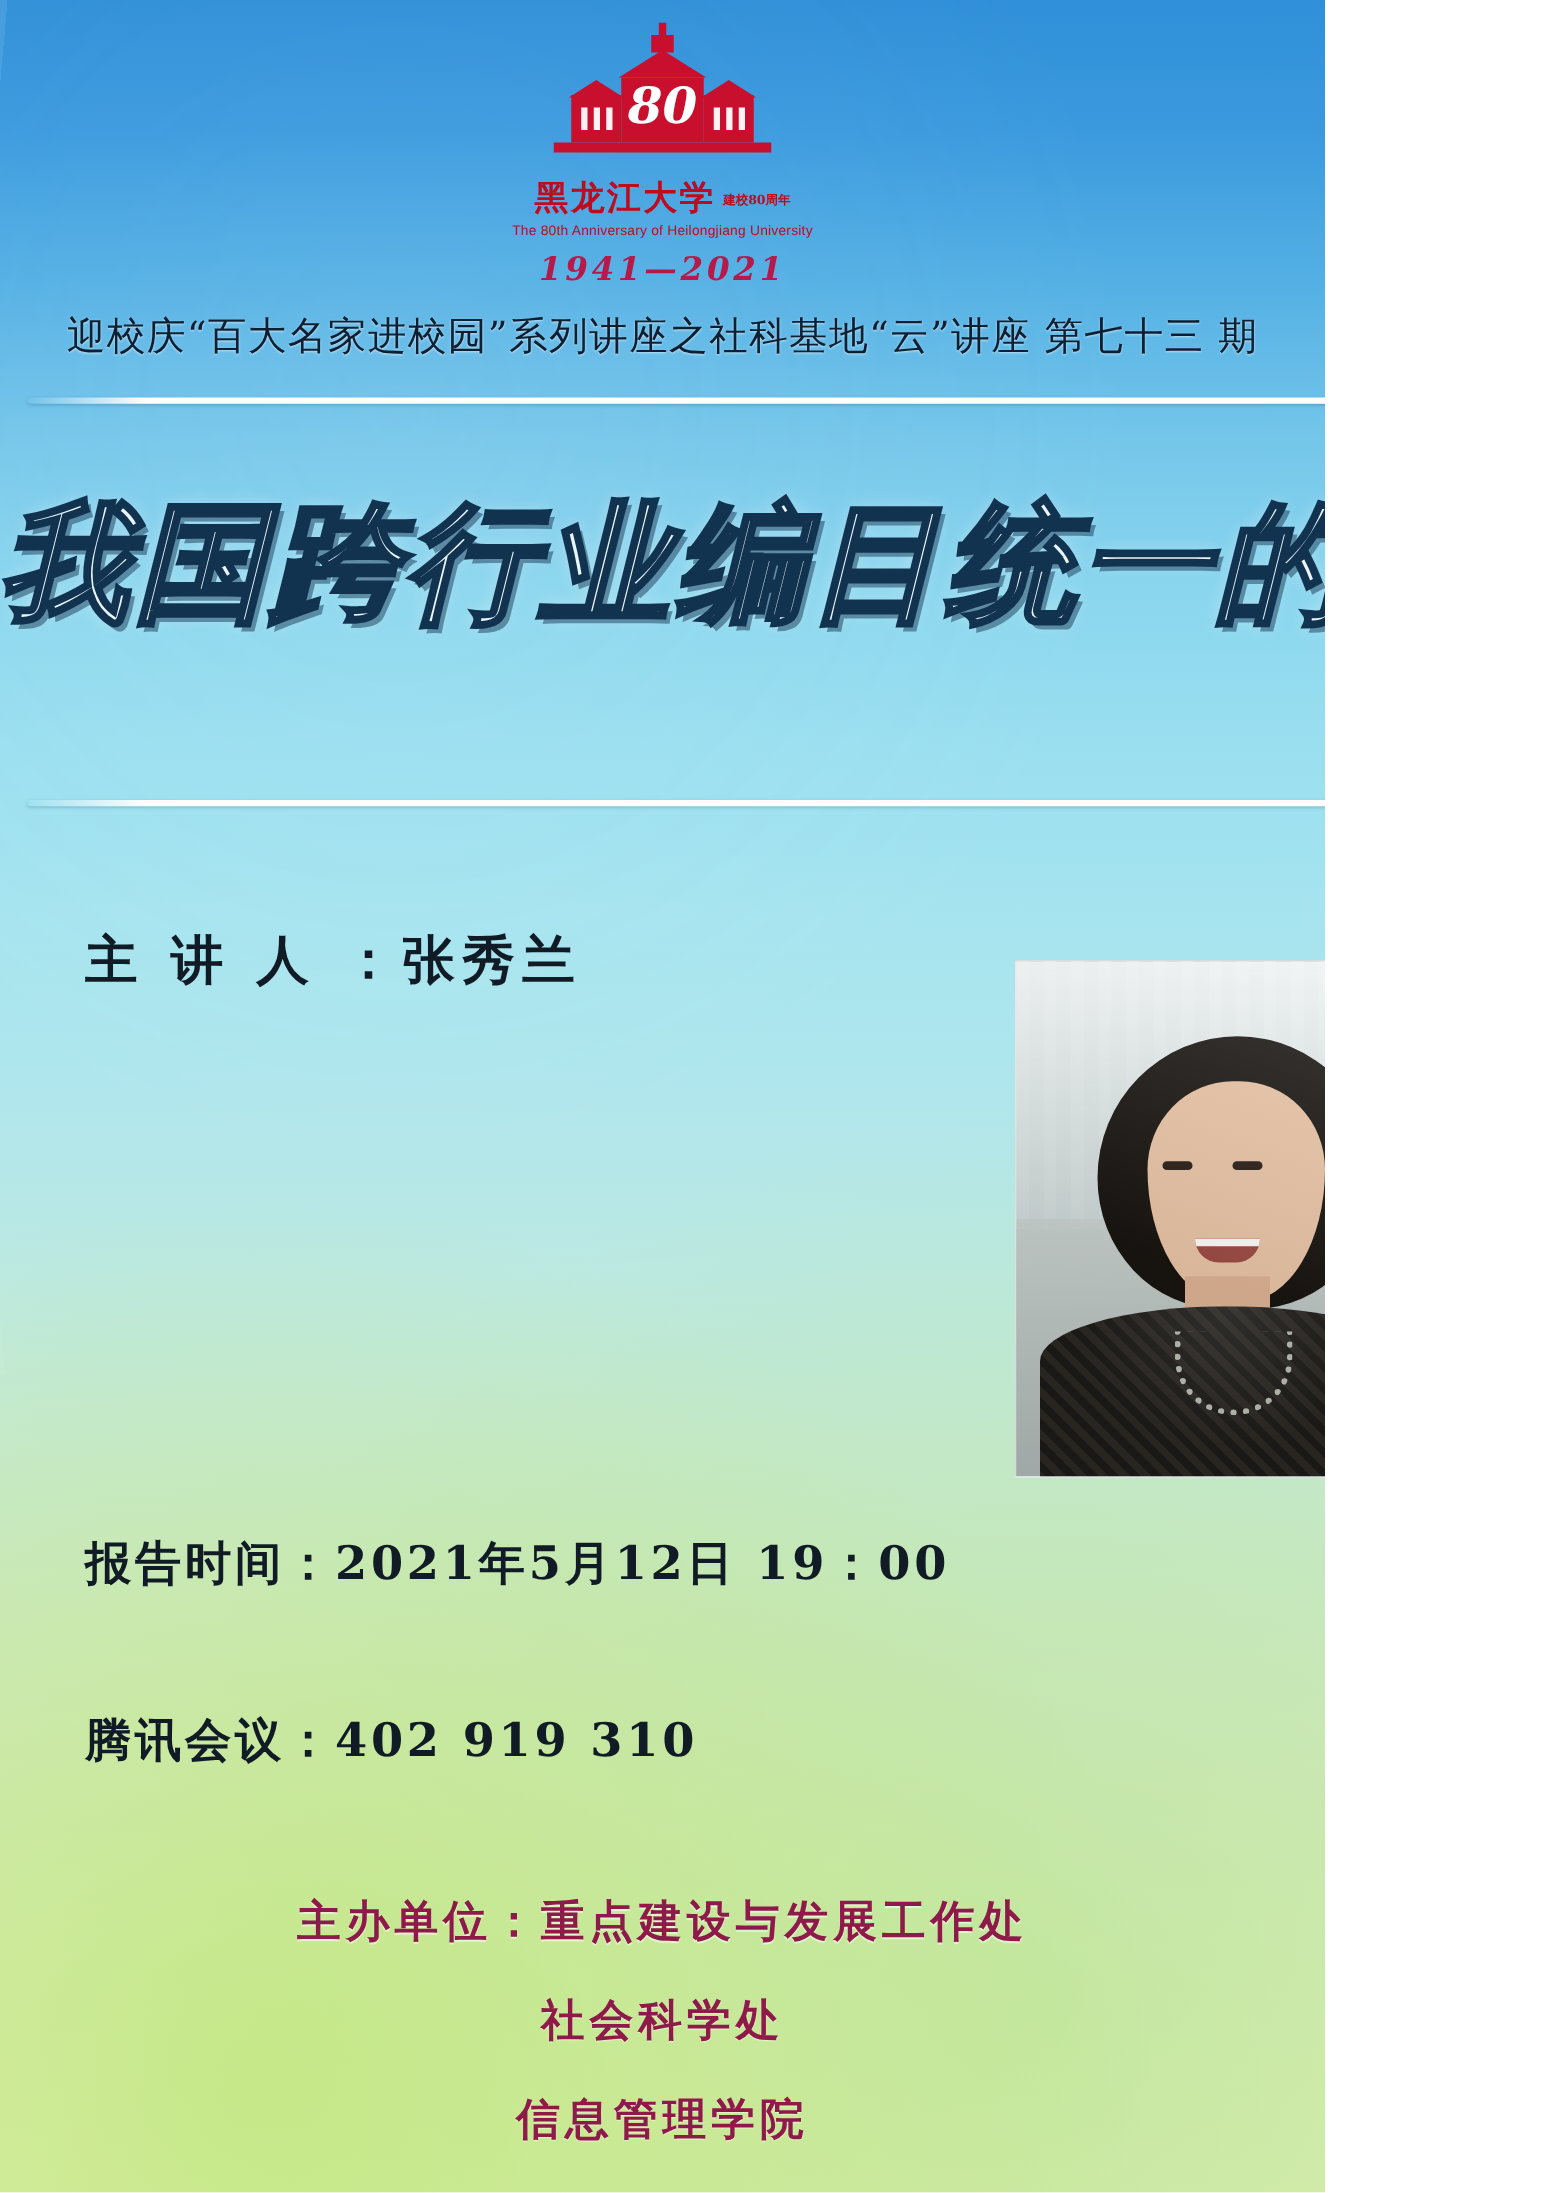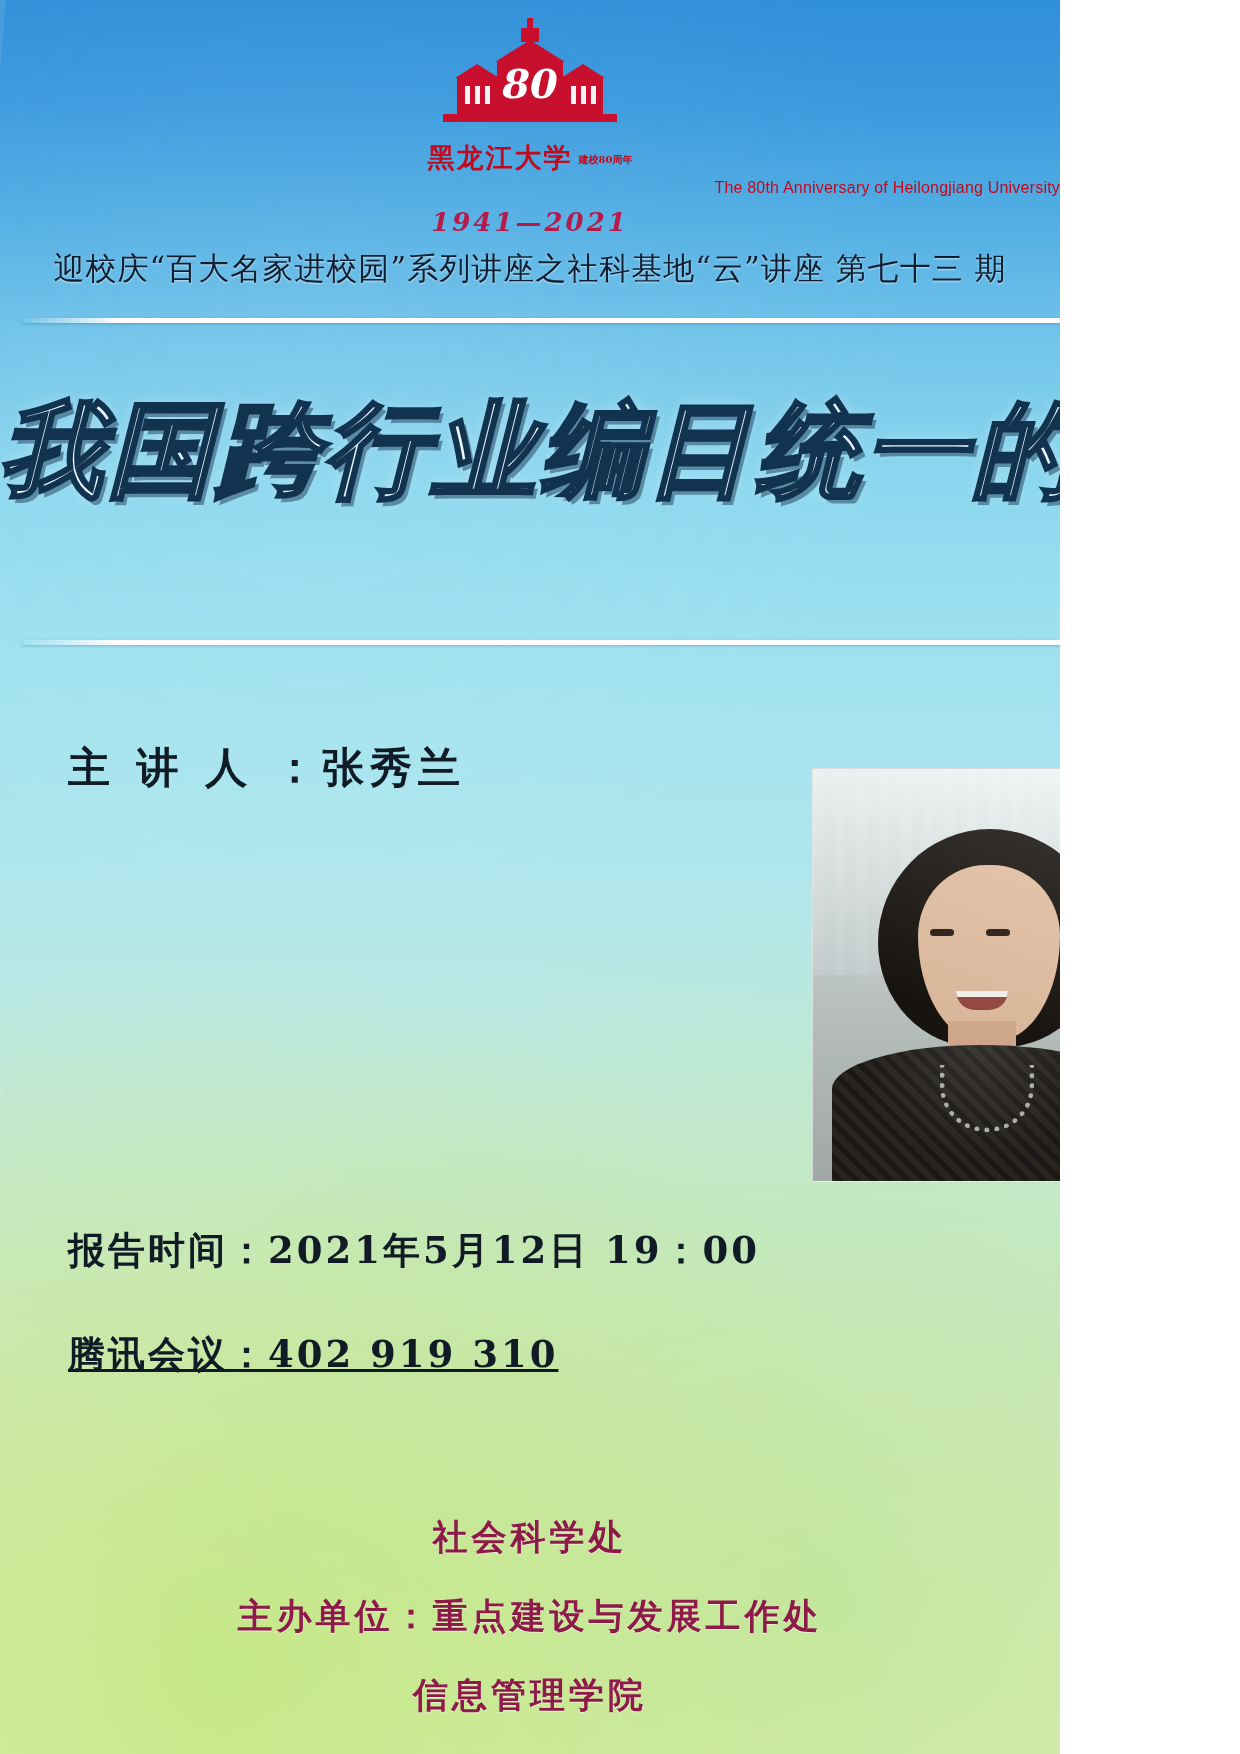--- a/index.html
+++ b/index.html
@@ -64,25 +64,24 @@
     color: #c00a1e;
   }
   .logo-cn .sub {
     font-size: 10px;
     letter-spacing: 0;
     vertical-align: 4px;
     margin-left: 6px;
     font-weight: bold;
   }
   .logo-en {
-    font-size: 16px;
+    font-size: 11px;
     color: #c00a1e;
     letter-spacing: 0.2px;
     margin-top: 3px;
-    text-align: right;
   }
   .logo-years {
     margin-top: 10px;
     font-family: "DejaVu Serif", "Liberation Serif", serif;
     font-weight: bold;
     font-size: 26px;
     letter-spacing: 3px;
     color: #b51a4a;
     font-style: italic;
   }
@@ -264,21 +263,21 @@
     position: absolute;
     left: 68px;
     font-family: "DejaVu Serif", "Liberation Serif", serif;
     font-weight: bold;
     font-size: 37px;
     letter-spacing: 3px;
     color: #101b26;
     white-space: nowrap;
   }
   .meta-time { top: 1226px; }
-  .meta-meeting { top: 1330px; text-decoration: underline; }
+  .meta-meeting { top: 1368px; }
 
   
   .organizers {
     position: absolute;
     left: 0;
     top: 1514px;
     width: 100%;
     text-align: center;
   }
   .organizers div {
@@ -359,18 +358,18 @@
     <div class="neck"></div>
     <div class="body"></div>
     <div class="necklace"></div>
     <div class="shade"></div>
   </div>
 
   <div class="meta meta-time">报告时间：2021年5月12日 19：00</div>
   <div class="meta meta-meeting">腾讯会议：402 919 310</div>
 
   <div class="organizers">
+    <div>主办单位：重点建设与发展工作处</div>
     <div>社会科学处</div>
-    <div>主办单位：重点建设与发展工作处</div>
     <div>信息管理学院</div>
   </div>
 
 </div>
 
 </body></html>

